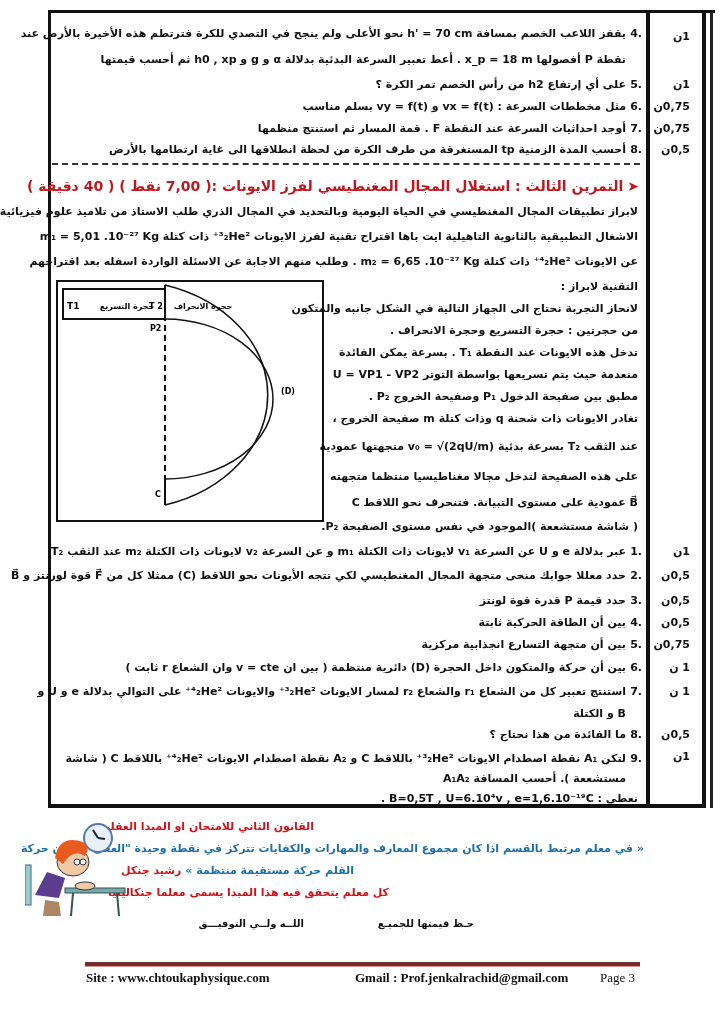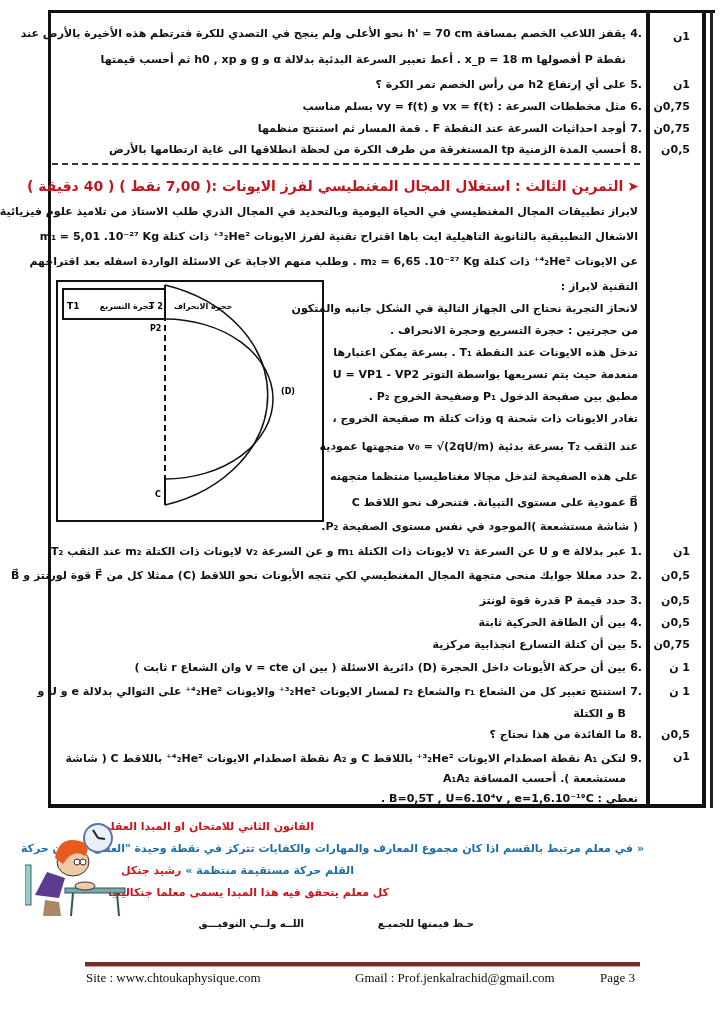--- a/index.html
+++ b/index.html
@@ -13,21 +13,21 @@
   .score { position: absolute; font-size: 11px; font-weight: bold; direction: rtl; right: 34px; }
   .dash { position: absolute; left: 52px; width: 588px; top: 163px; border-top: 2px dashed #333; }
   .title { position: absolute; top: 178px; right: 85px; color: #c0171f; font-size: 14px; font-weight: bold; direction: rtl; white-space: nowrap; }
   .title .arrow { color: #c0171f; margin-left: 4px; }
   .body-text { position: absolute; right: 86px; font-size: 11px; font-weight: bold; white-space: nowrap; direction: rtl; }
   .side-text { position: absolute; right: 86px; font-size: 11px; font-weight: bold; white-space: nowrap; direction: rtl; }
   .diagram { position: absolute; left: 55px; top: 279px; width: 270px; height: 244px; }
   .red { color: #d0121b; }
   .blue { color: #1a6fa8; }
   .footer-rule { position: absolute; left: 85px; top: 962px; width: 555px; height: 4px; background: #7a2a2a; border-bottom: 1px solid #c99; }
-  .footer { position: absolute; top: 970px; font-family: "Liberation Serif", serif; font-weight: normal; font-size: 13px; }
+  .footer { position: absolute; top: 970px; font-family: "Liberation Serif", serif; font-weight: bold; font-size: 13px; }
   .page { position: absolute; top: 970px; left: 600px; font-family: "Liberation Serif", serif; font-size: 13px; }
 </style>
 </head>
 <body>
 
 <div class="frame"></div>
 <div class="main"></div>
 <div class="score-col"></div>
 <div class="outer-right"></div>
 
@@ -58,21 +58,21 @@
   <span class="arrow">➤</span><span>التمرين الثالث : استغلال المجال المغنطيسي لفرز الايونات :( 7,00 نقط ) ( 40 دقيقة )</span>
 </div>
 
 <div class="body-text" style="top:205px">لابراز تطبيقات المجال المغنطيسي في الحياة اليومية وبالتحديد في المجال الذري طلب الاستاذ من تلاميذ علوم فيزيائية اثناء</div>
 <div class="body-text" style="top:230px">الاشغال التطبيقية بالثانوية التاهيلية ايت باها اقتراح تقنية لفرز الايونات ³₂He²⁺ ذات كتلة m₁ = 5,01 .10⁻²⁷ Kg</div>
 <div class="body-text" style="top:255px">عن الايونات ⁴₂He²⁺ ذات كتلة m₂ = 6,65 .10⁻²⁷ Kg . وطلب منهم الاجابة عن الاسئلة الواردة اسفله بعد اقتراحهم</div>
 
 <div class="side-text" style="top:280px">التقنية لابراز :</div>
 <div class="side-text" style="top:302px">لانحاز التجربة نحتاج الى الجهاز التالية في الشكل جانبه والمتكون</div>
 <div class="side-text" style="top:324px">من حجرتين : حجرة التسريع وحجرة الانحراف .</div>
-<div class="side-text" style="top:346px">تدخل هذه الايونات عند النقطة T₁ . بسرعة يمكن اعتبارها</div>
+<div class="side-text" style="top:346px">تدخل هذه الايونات عند النقطة T₁ . بسرعة يمكن الفائدة</div>
 <div class="side-text" style="top:368px">منعدمة حيث يتم تسريعها بواسطة التوتر U = VP1 - VP2</div>
 <div class="side-text" style="top:390px">مطبق بين صفيحة الدخول P₁ وصفيحة الخروج P₂ .</div>
 <div class="side-text" style="top:412px">تغادر الايونات ذات شحنة q وذات كتلة m صفيحة الخروج ،</div>
 <div class="side-text" style="top:440px">عند الثقب T₂ بسرعة بدئية v₀ = √(2qU/m) متجهتها عمودية</div>
 <div class="side-text" style="top:470px">على هذه الصفيحة لتدخل مجالا مغناطيسيا منتظما متجهته</div>
 <div class="side-text" style="top:496px">B⃗ عمودية على مستوى التبيانة. فتنحرف نحو اللاقط C</div>
 <div class="side-text" style="top:520px">( شاشة مستشععة )الموجود في نفس مستوى الصفيحة P₂.</div>
 
 <svg class="diagram" viewBox="0 0 270 244">
   <rect x="2" y="2" width="266" height="240" fill="none" stroke="#111" stroke-width="2"></rect>
@@ -100,25 +100,25 @@
 
 <div class="num" style="top:594px">3.</div>
 <div class="q" style="top:594px;right:98px">حدد قيمة P قدرة قوة لونتز</div>
 <div class="score" style="top:594px">0,5ن</div>
 
 <div class="num" style="top:616px">4.</div>
 <div class="q" style="top:616px;right:98px">بين أن الطاقة الحركية ثابتة</div>
 <div class="score" style="top:616px">0,5ن</div>
 
 <div class="num" style="top:638px">5.</div>
-<div class="q" style="top:638px;right:98px">بين أن كتلة التسارع انجذابية مركزية</div>
+<div class="q" style="top:638px;right:98px">بين أن متجهة التسارع انجذابية مركزية</div>
 <div class="score" style="top:638px">0,75ن</div>
 
 <div class="num" style="top:661px">6.</div>
-<div class="q" style="top:661px;right:98px">بين أن حركة الأيونات داخل الحجرة (D) دائرية الاسئلة ( بين ان v = cte وان الشعاع r ثابت )</div>
+<div class="q" style="top:661px;right:98px">بين أن حركة والمتكون داخل الحجرة (D) دائرية منتظمة ( بين ان v = cte وان الشعاع r ثابت )</div>
 <div class="score" style="top:661px">1 ن</div>
 
 <div class="num" style="top:685px">7.</div>
 <div class="q" style="top:685px;right:98px">استنتج تعبير كل من الشعاع r₁ والشعاع r₂ لمسار الايونات ³₂He²⁺ والايونات ⁴₂He²⁺ على التوالي بدلالة e و U و</div>
 <div class="q" style="top:707px;right:98px">B و الكتلة</div>
 <div class="score" style="top:685px">1 ن</div>
 
 <div class="num" style="top:728px">8.</div>
 <div class="q" style="top:728px;right:98px">ما الفائدة من هذا نحتاج ؟</div>
 <div class="score" style="top:728px">0,5ن</div>

